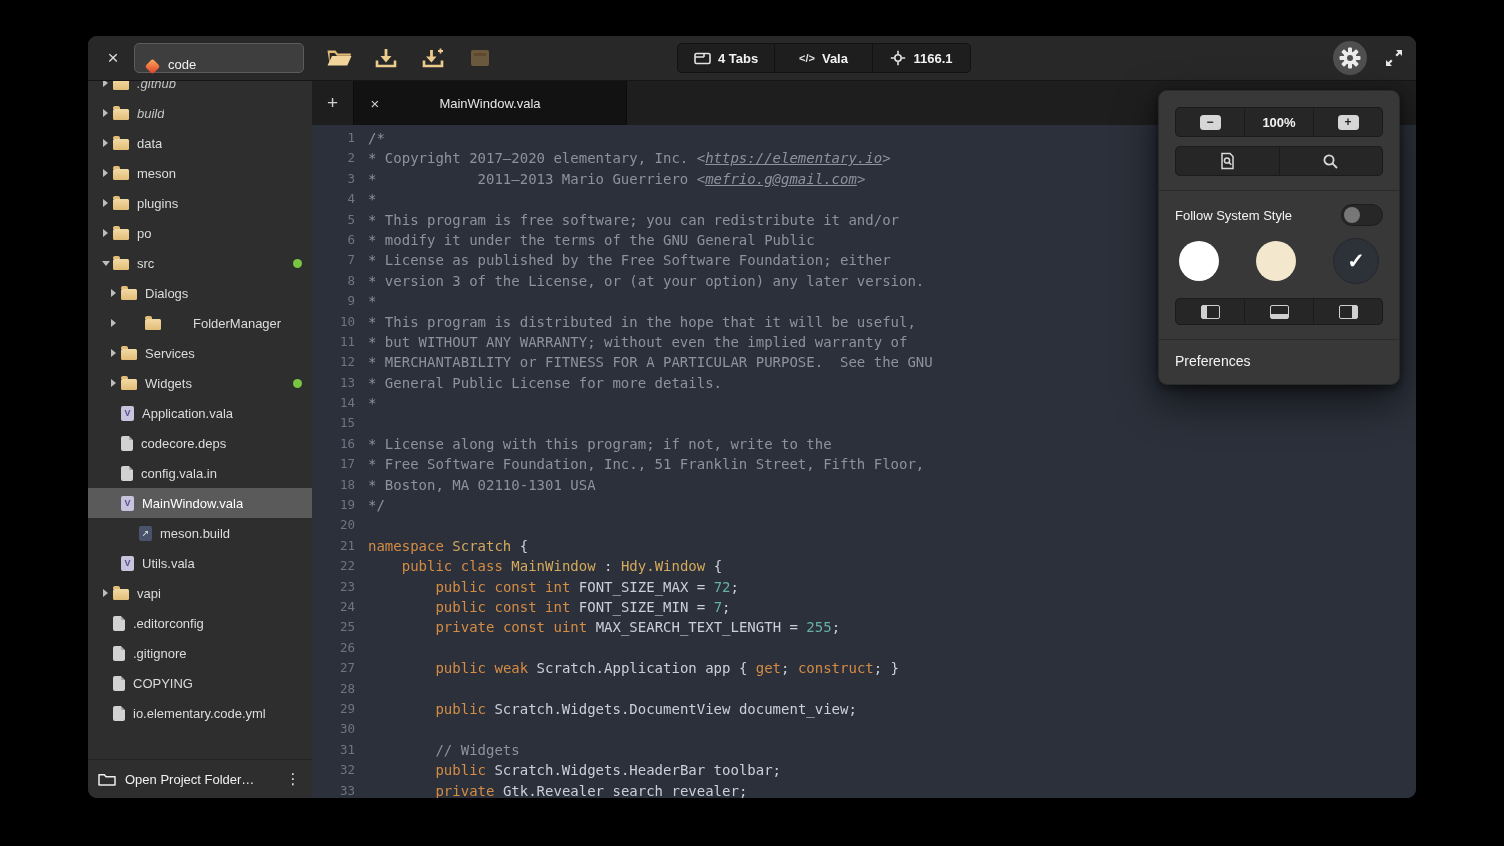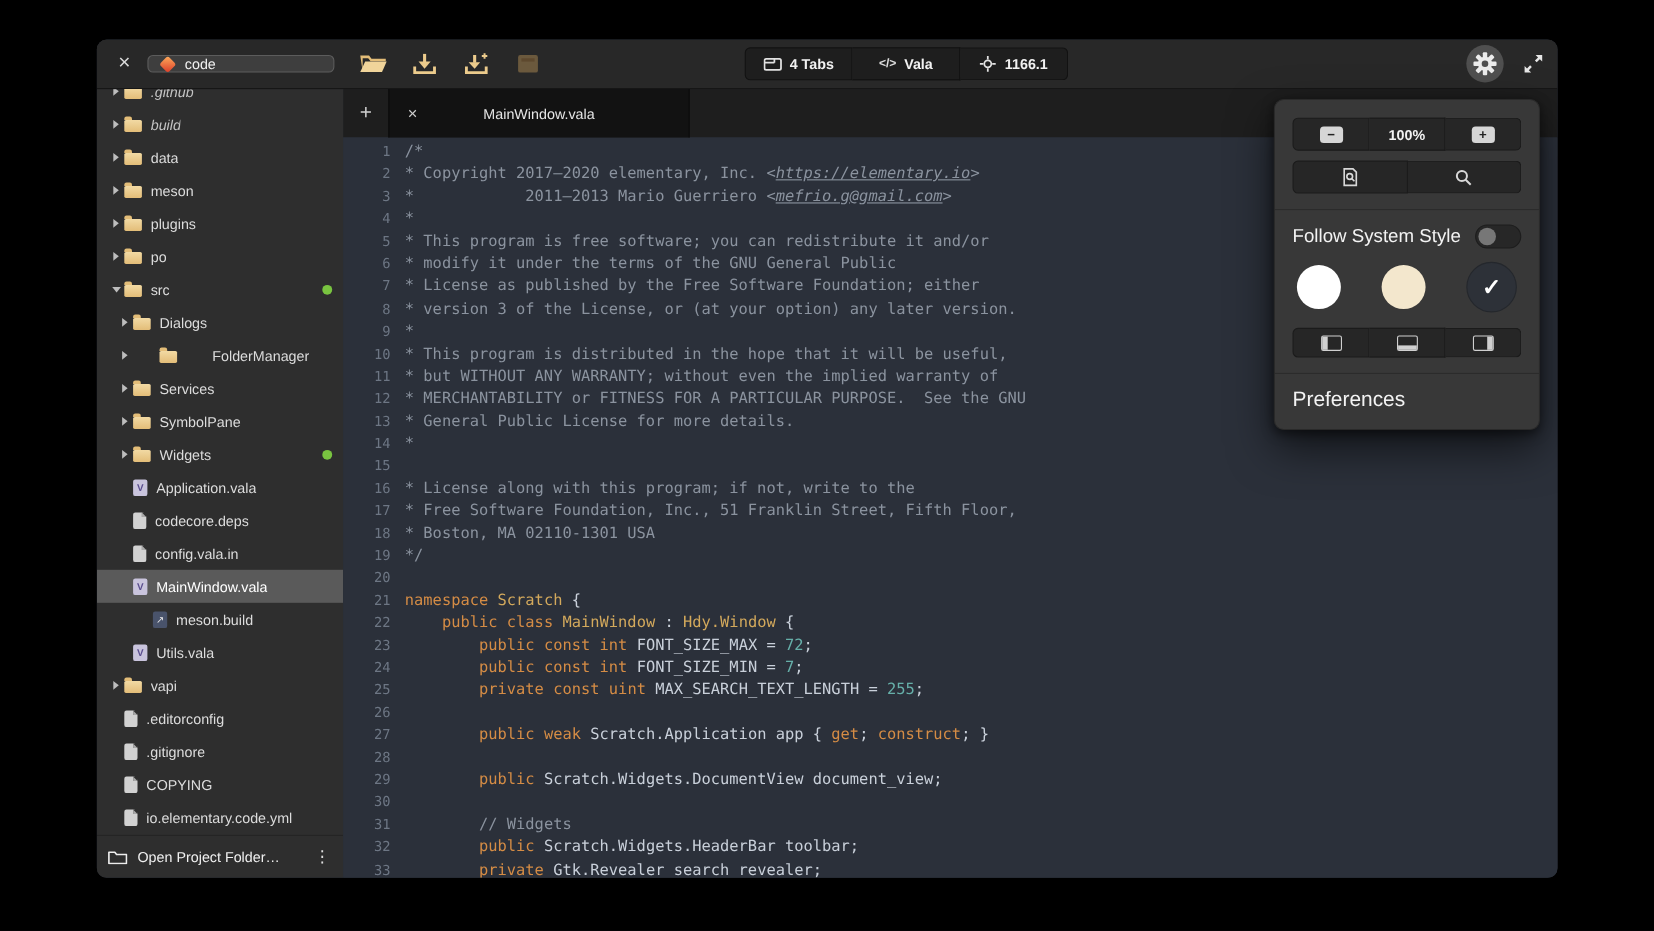--- a/index.html
+++ b/index.html
@@ -11,22 +11,22 @@
   .window{position:absolute;left:88px;top:36px;width:1328px;height:762px;
           background:#2b303a;border-radius:9px;overflow:hidden;display:flex;flex-direction:column;}
 
   
   .headerbar{height:44px;flex:0 0 44px;background:#282828;display:flex;align-items:center;
              position:relative;border-bottom:1px solid #161616;}
   .hb-left{width:224px;flex:0 0 224px;display:flex;align-items:center;
            padding:0 8px 0 12px;box-sizing:border-box;gap:8px;}
   .hb-close{width:26px;height:26px;background:none;border:none;color:#dadada;font-size:19px;
             line-height:26px;padding:0;font-family:inherit;}
-  .chip{flex:1;height:16px;background:#3e3e3e;border:1px solid #5c5c5c;border-radius:5px;
-        display:flex;align-items:center;gap:10px;padding:0 12px;box-sizing:border-box;
+  .chip{flex:1;height:30px;background:#3e3e3e;border:1px solid #5c5c5c;border-radius:5px;
+        display:flex;align-items:flex-end;gap:10px;padding:0 12px;box-sizing:border-box;
         color:#f1f1f1;font-size:13px;font-family:inherit;}
   .diamond{width:11px;height:11px;border-radius:2.5px;flex:0 0 11px;
            background:linear-gradient(135deg,#ffad5c,#dc3b28);transform:rotate(45deg);}
   .hb-tools{display:flex;align-items:center;gap:17px;margin-left:12px;}
   .tool{width:30px;height:30px;display:flex;align-items:center;justify-content:center;
         background:none;border:none;padding:0;}
   .tool.dim{opacity:.38;}
   .linked{display:flex;}
   .linked>button{background:#1e1e1e;border:1px solid #121212;border-left-width:0;color:#f2f2f2;
                  font-family:inherit;font-size:13px;font-weight:bold;display:flex;align-items:center;
@@ -105,40 +105,40 @@
   .popover .linked>button{background:#262626;border-color:#1b1b1b;}
   .zoomrow{margin:0 16px;}
   .zoomrow>button{height:30px;box-sizing:border-box;flex:1;}
   .zoomlevel{font-size:13px;font-weight:bold;color:#fff;}
   .sqicon{width:21px;height:15px;background:#d6d6d6;border-radius:3.5px;color:#222;font-size:12px;
           font-weight:bold;display:flex;align-items:center;justify-content:center;line-height:15px;}
   .findrow{margin:9px 16px 0;}
   .findrow>button{height:30px;box-sizing:border-box;flex:1;}
   .psep{border-top:1px solid #2b2b2b;margin-top:14px;}
   .followrow{display:flex;align-items:center;justify-content:space-between;
-             padding:13px 16px 0;color:#f3f3f3;font-size:17px;}
+             padding:13px 16px 0;color:#f3f3f3;font-size:13px;}
   .toggle{width:42px;height:22px;border-radius:11px;background:#272727;border:1px solid #1d1d1d;
           position:relative;flex:0 0 42px;box-sizing:border-box;}
   .knob{position:absolute;left:2px;top:2px;width:16px;height:16px;border-radius:50%;background:#777;}
   .swatches{display:flex;align-items:center;justify-content:space-between;padding:12px 20px 0;}
   .swatch{width:40px;height:40px;border-radius:50%;border:none;padding:0;}
   .swatch.light{background:#fff;}
   .swatch.sepia{background:#f3e7cd;}
   .swatch.dark{width:46px;height:46px;background:#2d3138;border:1px solid #24272c;
                display:flex;align-items:center;justify-content:center;}
   .check{color:#fff;font-size:21px;font-weight:bold;}
   .layoutrow{margin:14px 16px 0;}
   .layoutrow>button{height:27px;box-sizing:border-box;flex:1;}
   .lay{width:17px;height:12px;border:1.5px solid #d0d0d0;border-radius:2px;position:relative;display:block;}
   .lay::after{content:"";position:absolute;background:#d0d0d0;}
   .lay-left::after{left:0;top:0;bottom:0;width:5px;}
   .lay-bottom::after{left:0;right:0;bottom:0;height:4px;}
   .lay-right::after{right:0;top:0;bottom:0;width:5px;}
   .prefrow{display:block;width:100%;text-align:left;background:none;border:none;color:#f3f3f3;
-           font-size:19px;font-family:inherit;padding:13px 16px 15px;box-sizing:border-box;}
+           font-size:14px;font-family:inherit;padding:13px 16px 15px;box-sizing:border-box;}
 </style>
 </head>
 <body>
 
 <div class="stage">
   <div class="window">
 
     <div class="headerbar">
       <div class="hb-left">
         <button class="hb-close">×</button>
@@ -267,25 +267,20 @@
             </div>
             <div class="trow" style="padding-left: 18px; gap: 24px;">
               <span class="chev closed"></span>
               <span class="fi fi-folder"></span>
               <span class="tlabel">FolderManager</span>
             </div>
             <div class="trow" style="padding-left: 18px;">
               <span class="chev closed"></span>
               <span class="fi fi-folder"></span>
               <span class="tlabel">Services</span>
-            </div>
-            <div class="trow" style="padding-left: 18px;">
-              <span class="chev closed"></span>
-              <span class="fi fi-folder"></span>
-              <span class="tlabel">SymbolPane</span>
             </div>
             <div class="trow" style="padding-left: 18px;">
               <span class="chev closed"></span>
               <span class="fi fi-folder"></span>
               <span class="tlabel">Widgets</span>
               <span class="gdot"></span>
             </div>
             <div class="trow" style="padding-left: 18px;">
               <span class="chev"></span>
               <span class="fi fi-vala">V</span>

